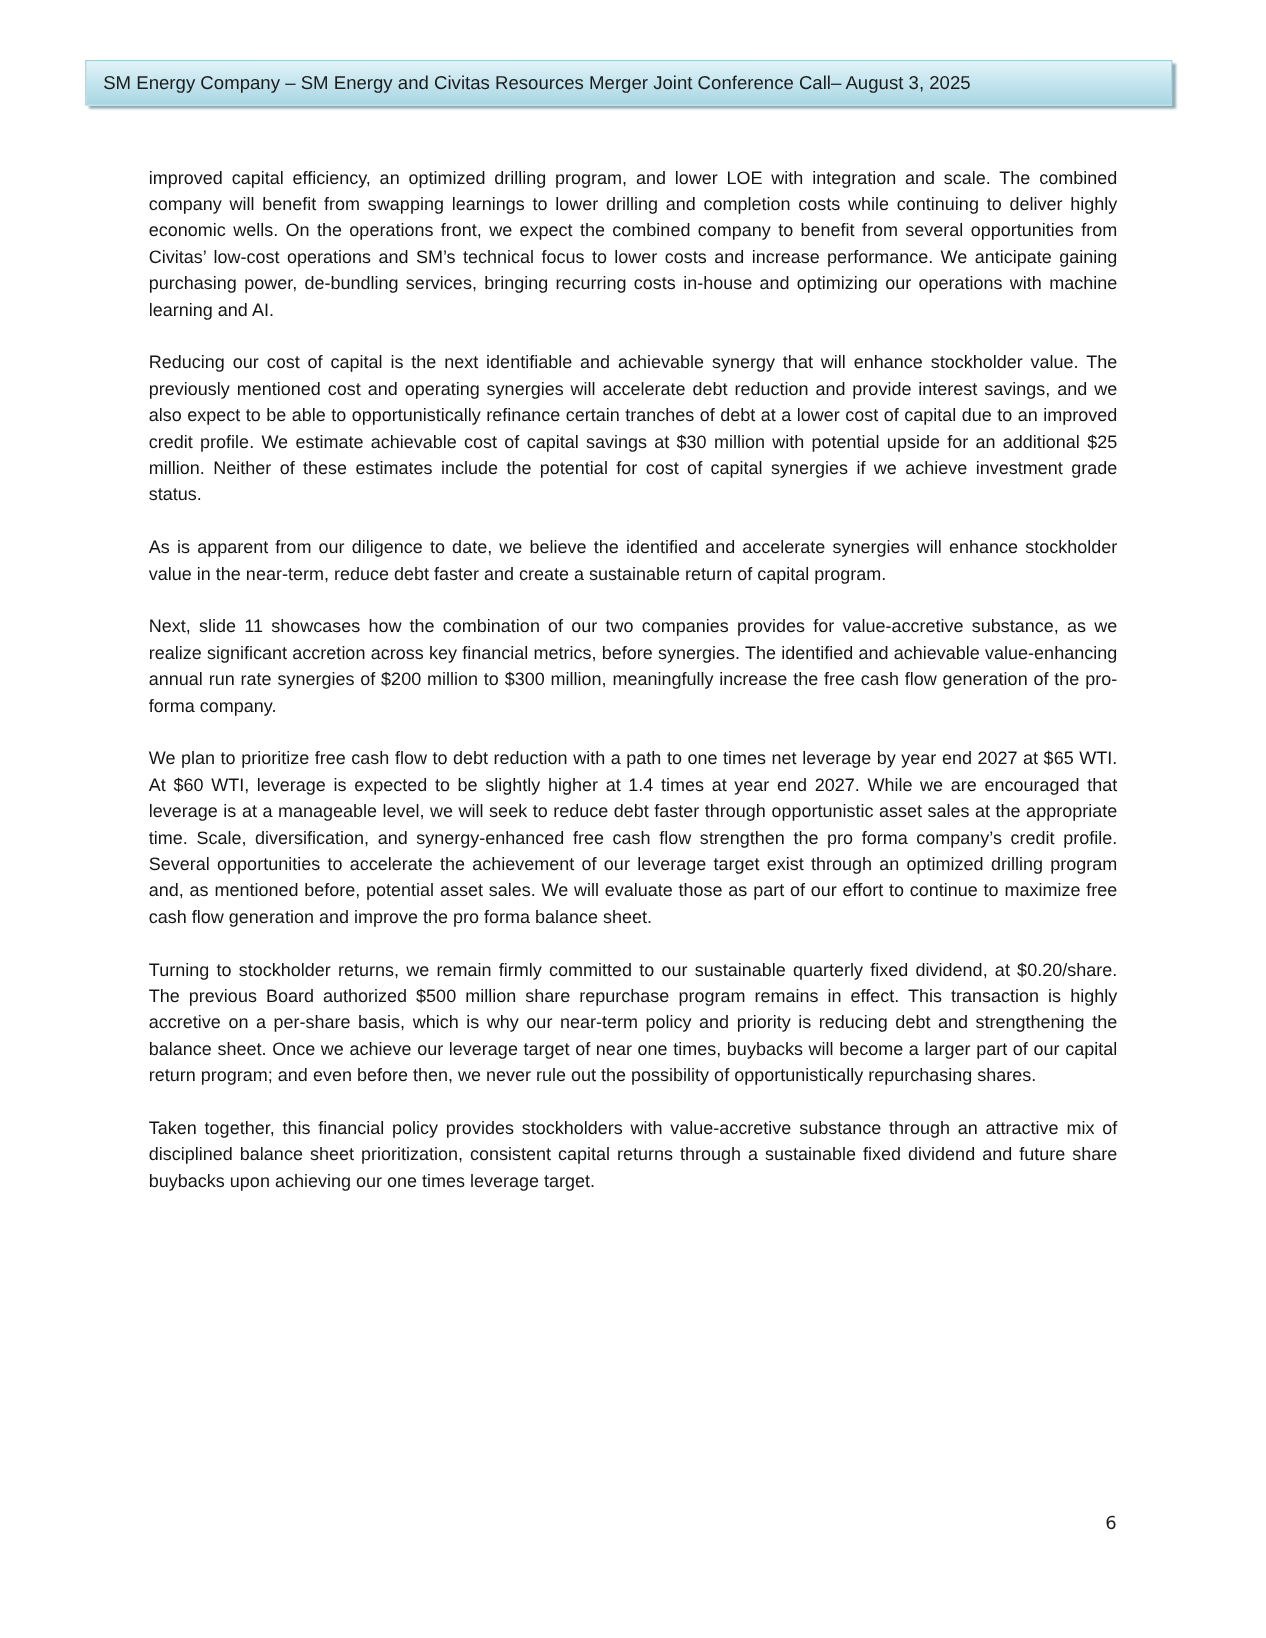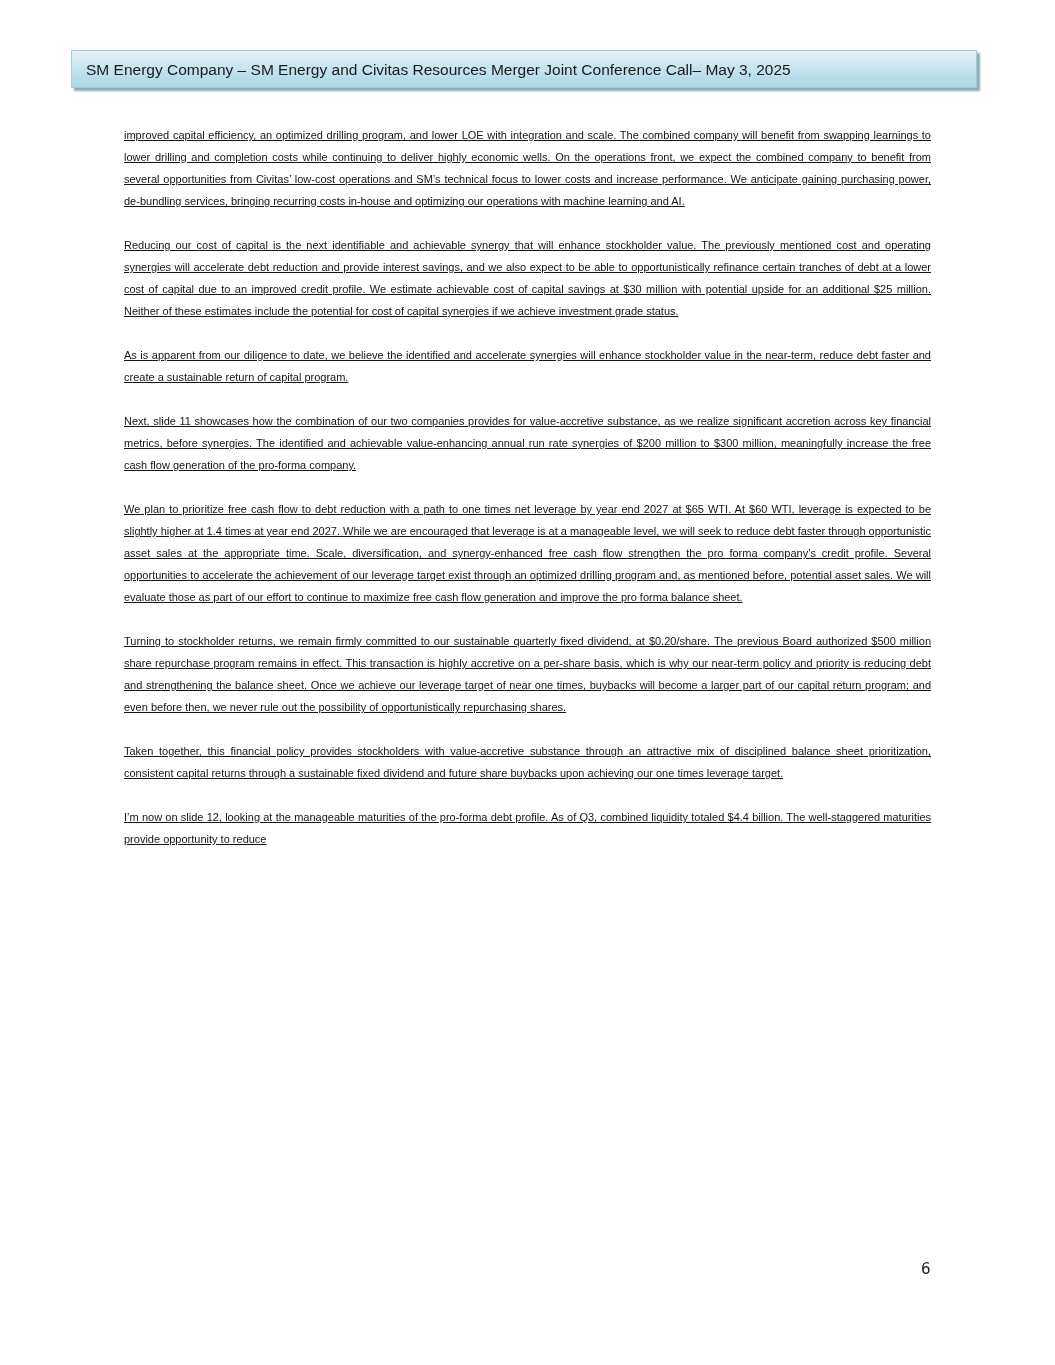--- a/index.html
+++ b/index.html
@@ -35,47 +35,45 @@
     white-space: nowrap;
     letter-spacing: 0;
   }
   .content {
     position: absolute;
     left: 124px;
     top: 124px;
     width: 807px;
   }
   .para {
-    margin: 0 0 22px 0;
-    font-size: 11px;
+    margin: 14px 0 22px 0;
+    font-size: 15px;
     line-height: 22px;
     text-align: justify;
     color: #151515;
-    text-decoration: underline;
   }
   .page-number {
     position: absolute;
     left: 921px;
     top: 1260px;
     font-family: "DejaVu Sans", sans-serif;
     font-size: 15px;
     color: #222;
   }
 </style>
 </head>
 <body>
 
 <div class="header-banner">
-  <span class="header-title">SM Energy Company – SM Energy and Civitas Resources Merger Joint Conference Call– May 3, 2025</span>
+  <span class="header-title">SM Energy Company – SM Energy and Civitas Resources Merger Joint Conference Call– August 3, 2025</span>
 </div>
 
 <div class="content">
   <p class="para">improved capital efficiency, an optimized drilling program, and lower LOE with integration and scale. The combined company will benefit from swapping learnings to lower drilling and completion costs while continuing to deliver highly economic wells. On the operations front, we expect the combined company to benefit from several opportunities from Civitas’ low-cost operations and SM’s technical focus to lower costs and increase performance. We anticipate gaining purchasing power, de-bundling services, bringing recurring costs in-house and optimizing our operations with machine learning and AI.</p>
   <p class="para">Reducing our cost of capital is the next identifiable and achievable synergy that will enhance stockholder value. The previously mentioned cost and operating synergies will accelerate debt reduction and provide interest savings, and we also expect to be able to opportunistically refinance certain tranches of debt at a lower cost of capital due to an improved credit profile. We estimate achievable cost of capital savings at $30 million with potential upside for an additional $25 million. Neither of these estimates include the potential for cost of capital synergies if we achieve investment grade status.</p>
   <p class="para">As is apparent from our diligence to date, we believe the identified and accelerate synergies will enhance stockholder value in the near-term, reduce debt faster and create a sustainable return of capital program.</p>
   <p class="para">Next, slide 11 showcases how the combination of our two companies provides for value-accretive substance, as we realize significant accretion across key financial metrics, before synergies. The identified and achievable value-enhancing annual run rate synergies of $200 million to $300 million, meaningfully increase the free cash flow generation of the pro-forma company.</p>
   <p class="para">We plan to prioritize free cash flow to debt reduction with a path to one times net leverage by year end 2027 at $65 WTI. At $60 WTI, leverage is expected to be slightly higher at 1.4 times at year end 2027. While we are encouraged that leverage is at a manageable level, we will seek to reduce debt faster through opportunistic asset sales at the appropriate time. Scale, diversification, and synergy-enhanced free cash flow strengthen the pro forma company’s credit profile. Several opportunities to accelerate the achievement of our leverage target exist through an optimized drilling program and, as mentioned before, potential asset sales. We will evaluate those as part of our effort to continue to maximize free cash flow generation and improve the pro forma balance sheet.</p>
   <p class="para">Turning to stockholder returns, we remain firmly committed to our sustainable quarterly fixed dividend, at $0.20/share. The previous Board authorized $500 million share repurchase program remains in effect. This transaction is highly accretive on a per-share basis, which is why our near-term policy and priority is reducing debt and strengthening the balance sheet. Once we achieve our leverage target of near one times, buybacks will become a larger part of our capital return program; and even before then, we never rule out the possibility of opportunistically repurchasing shares.</p>
   <p class="para">Taken together, this financial policy provides stockholders with value-accretive substance through an attractive mix of disciplined balance sheet prioritization, consistent capital returns through a sustainable fixed dividend and future share buybacks upon achieving our one times leverage target.</p>
-  <p class="para">I’m now on slide 12, looking at the manageable maturities of the pro-forma debt profile. As of Q3, combined liquidity totaled $4.4 billion. The well-staggered maturities provide opportunity to reduce</p>
 </div>
 
 <div class="page-number">6</div>
 
 </body></html>

